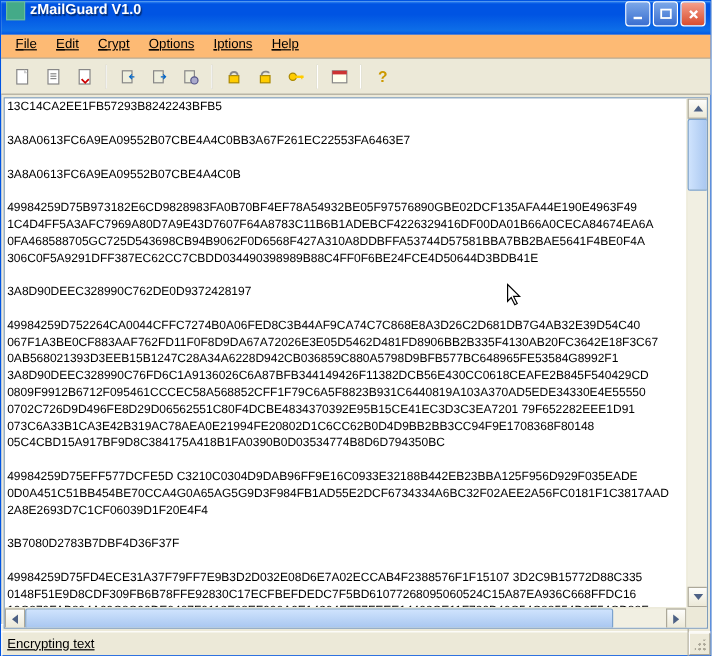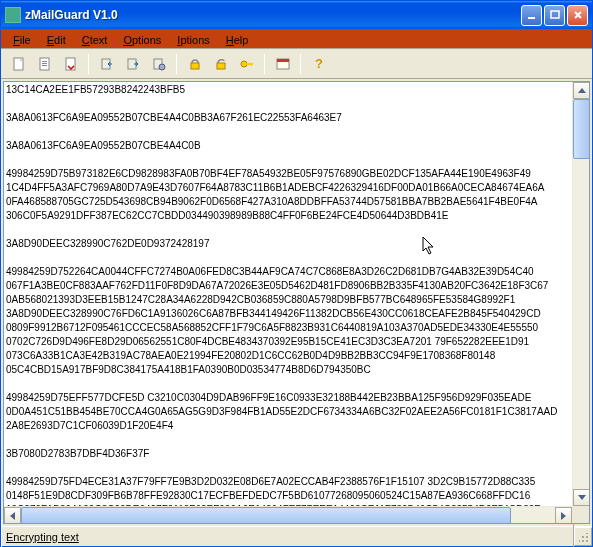--- a/index.html
+++ b/index.html
@@ -17,21 +17,20 @@
     height: 547px;
     border: 1px solid #0054e3;
     background: #ece9d8;
     display: flex;
     flex-direction: column;
   }
   .titlebar {
     height: 28px;
     background: linear-gradient(to bottom, #3b90f7 0%, #0054e3 8%, #0054e3 40%, #0e6fe8 88%, #0054e3 100%);
     display: flex;
-    align-items: center;
     padding: 0 4px;
     color: white;
   }
   .titlebar .app-icon {
     width: 16px;
     height: 16px;
     background: #4a8;
     margin-right: 4px;
     border: 1px solid #fff3;
   }
@@ -58,25 +57,26 @@
     font-weight: bold;
     font-size: 11px;
     cursor: pointer;
   }
   .win-btn.close {
     background: linear-gradient(to bottom, #f5a08c, #d84d2f);
   }
   .win-btn svg { width: 12px; height: 12px; }
   .menubar {
     height: 20px;
-    background: #c2410c;
-    display: flex;
-    align-items: flex-end;
+    background: #fdba74;
+    display: flex;
+    align-items: flex-start;
     border-bottom: 1px solid #aca899;
     padding: 0 4px;
+    text-decoration: underline;
   }
   .menubar .menu-item {
     padding: 2px 8px;
     cursor: pointer;
   }
   .menubar .menu-item span.u { text-decoration: underline; }
   .toolbar {
     height: 30px;
     background: #ece9d8;
     display: flex;
@@ -263,21 +263,21 @@
         <svg viewBox="0 0 12 12">
             <path d="M3 3 L9 9 M9 3 L3 9" stroke="white" stroke-width="2"></path>
           </svg>
       </div>
     </div>
   </div>
 
   <div class="menubar">
     <div class="menu-item"><span class="u">F</span><span>ile</span></div>
     <div class="menu-item"><span class="u">E</span><span>dit</span></div>
-    <div class="menu-item"><span class="u">C</span><span>text</span></div>
+    <div class="menu-item"><span class="u">C</span><span>rypt</span></div>
     <div class="menu-item"><span class="u">O</span><span>ptions</span></div>
     <div class="menu-item"><span class="u">I</span><span>ptions</span></div>
     <div class="menu-item"><span class="u">H</span><span>elp</span></div>
   </div>
 
   <div class="toolbar">
     <div class="tool-btn">
         <svg viewBox="0 0 16 16">
           <rect x="3" y="2" width="9" height="12" fill="#fff" stroke="#888"></rect>
           <path d="M9 2 L12 5 L9 5 Z" fill="#ccc"></path>

